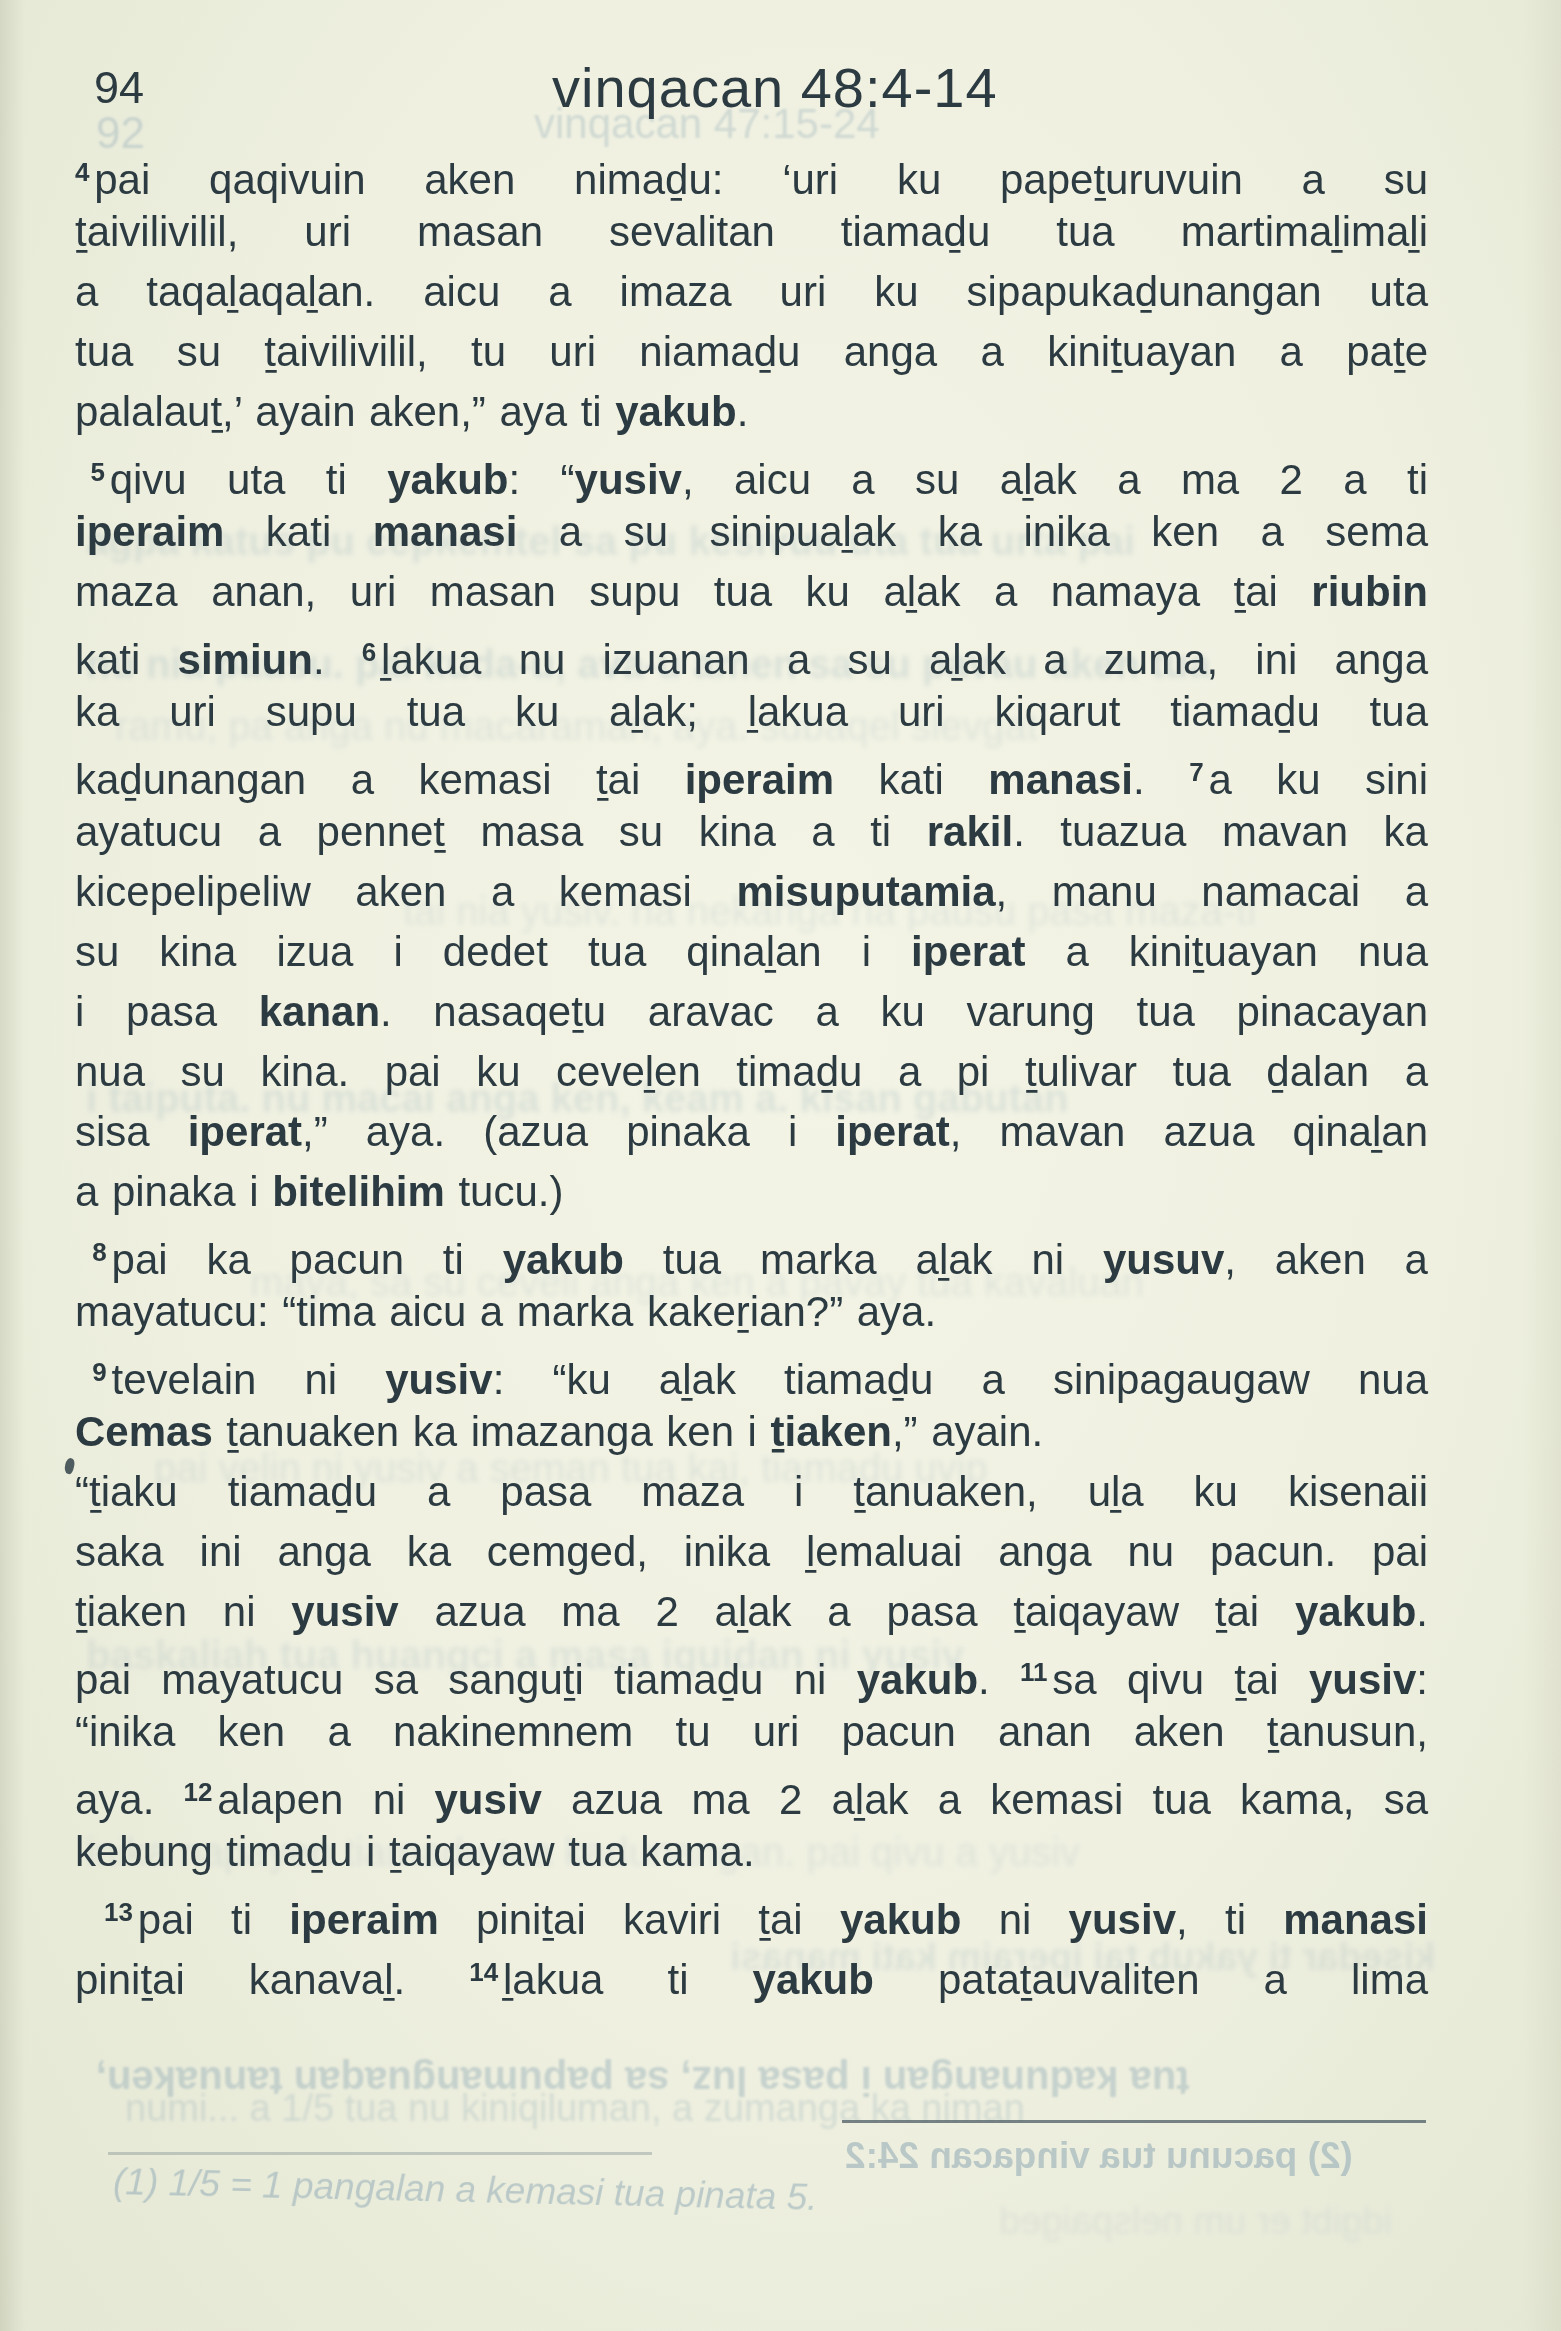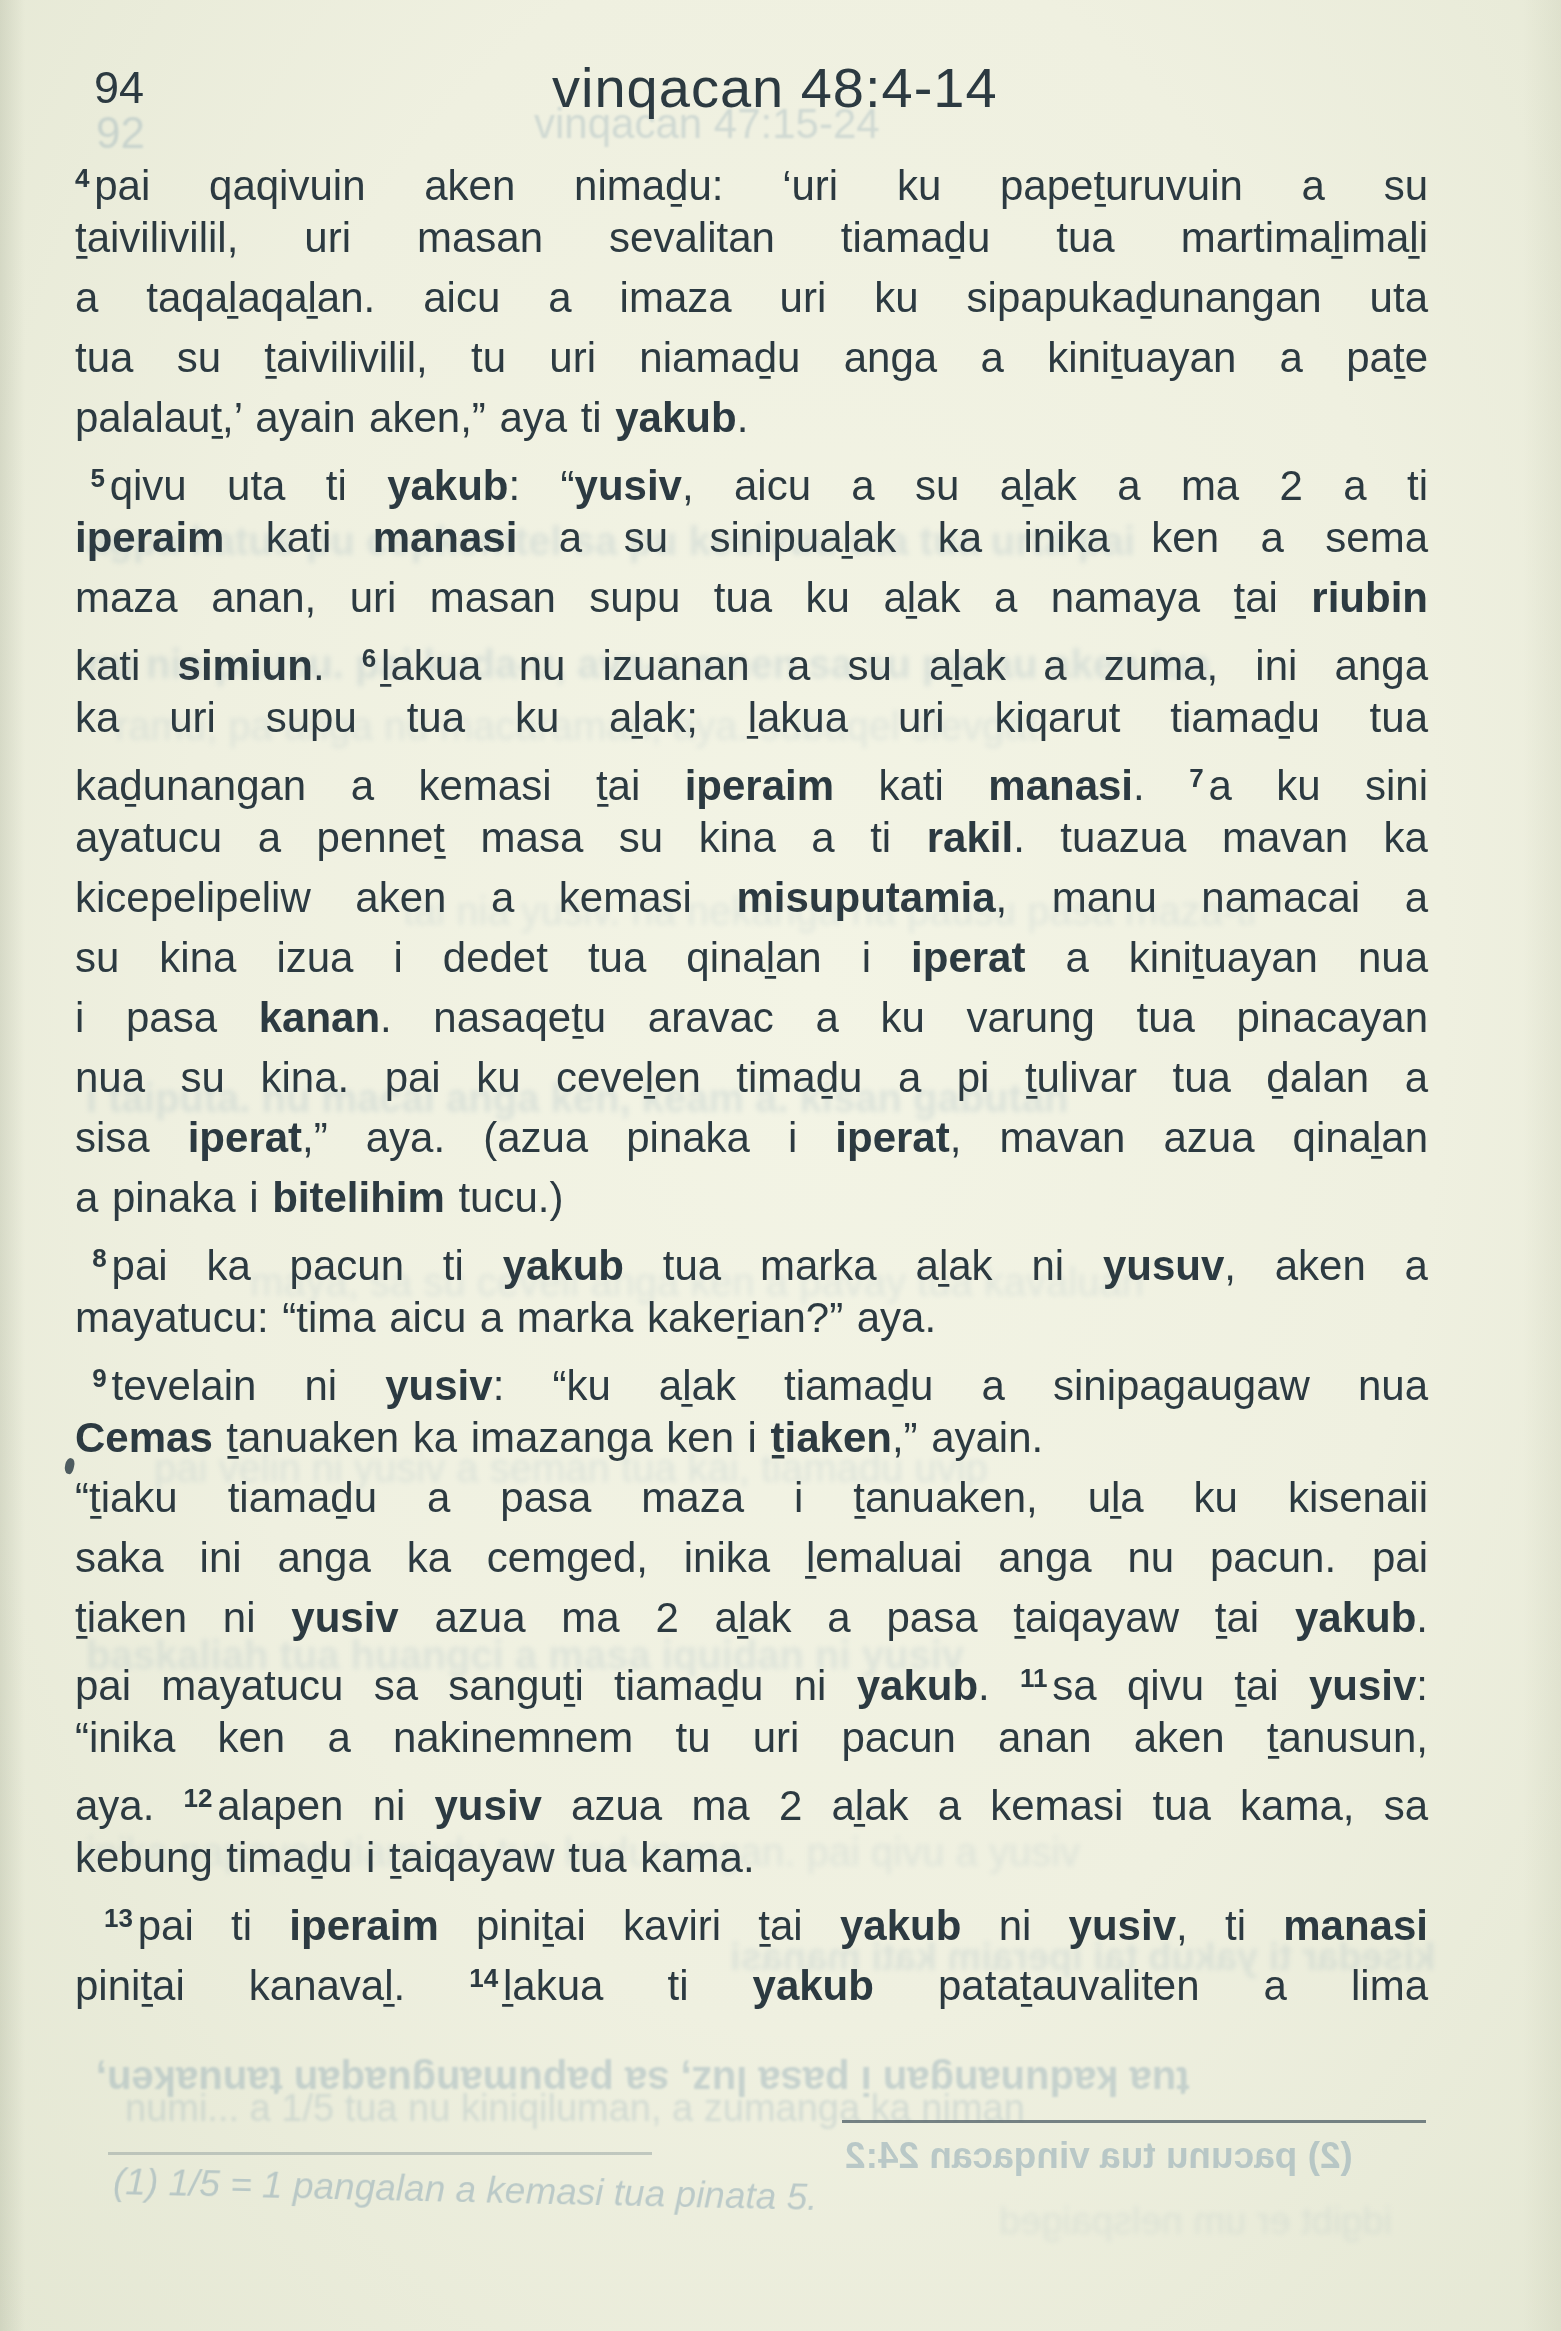--- a/index.html
+++ b/index.html
@@ -12,21 +12,21 @@
       radial-gradient(ellipse at 52% 42%, #f3f4e5 0%, #eff0e0 55%, #e4e7d3 100%);
     overflow:hidden;
     font-family:Liberation Sans, sans-serif;
     color:#2c3a41;
   }
   
   .pagenum{position:absolute;left:94px;top:60px;font-size:45px;line-height:56px;}
   .runhead{position:absolute;left:552px;top:60px;font-size:56px;line-height:56px;letter-spacing:1px;}
   
   .text-block{
-    position:absolute;left:75px;top:148px;width:1353px;
+    position:absolute;left:75px;top:142px;width:1353px;
     font-size:42px;word-spacing:1.9px;
   }
   .line{height:60px;line-height:60px;text-align:justify;white-space:nowrap;}
   .line.jf{text-align-last:justify;white-space:normal;}
   .line span{white-space:nowrap;}
   .b{font-weight:bold;}
   .sup{font-weight:bold;font-size:26px;vertical-align:13.4px;padding-right:4.8px;letter-spacing:0;}
   
   .ghost{position:absolute;color:#86a3b2;pointer-events:none;}
   .ghost-layer div{position:absolute;color:#86a3b2;white-space:nowrap;pointer-events:none;}

